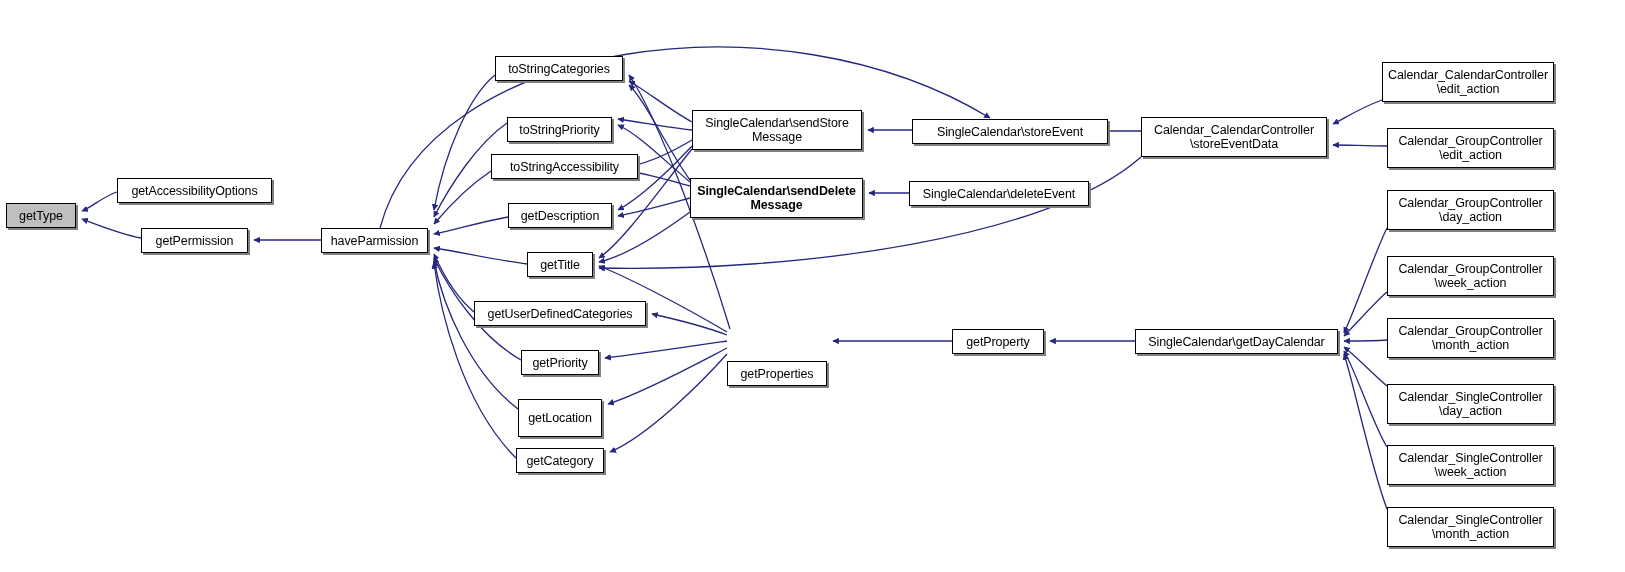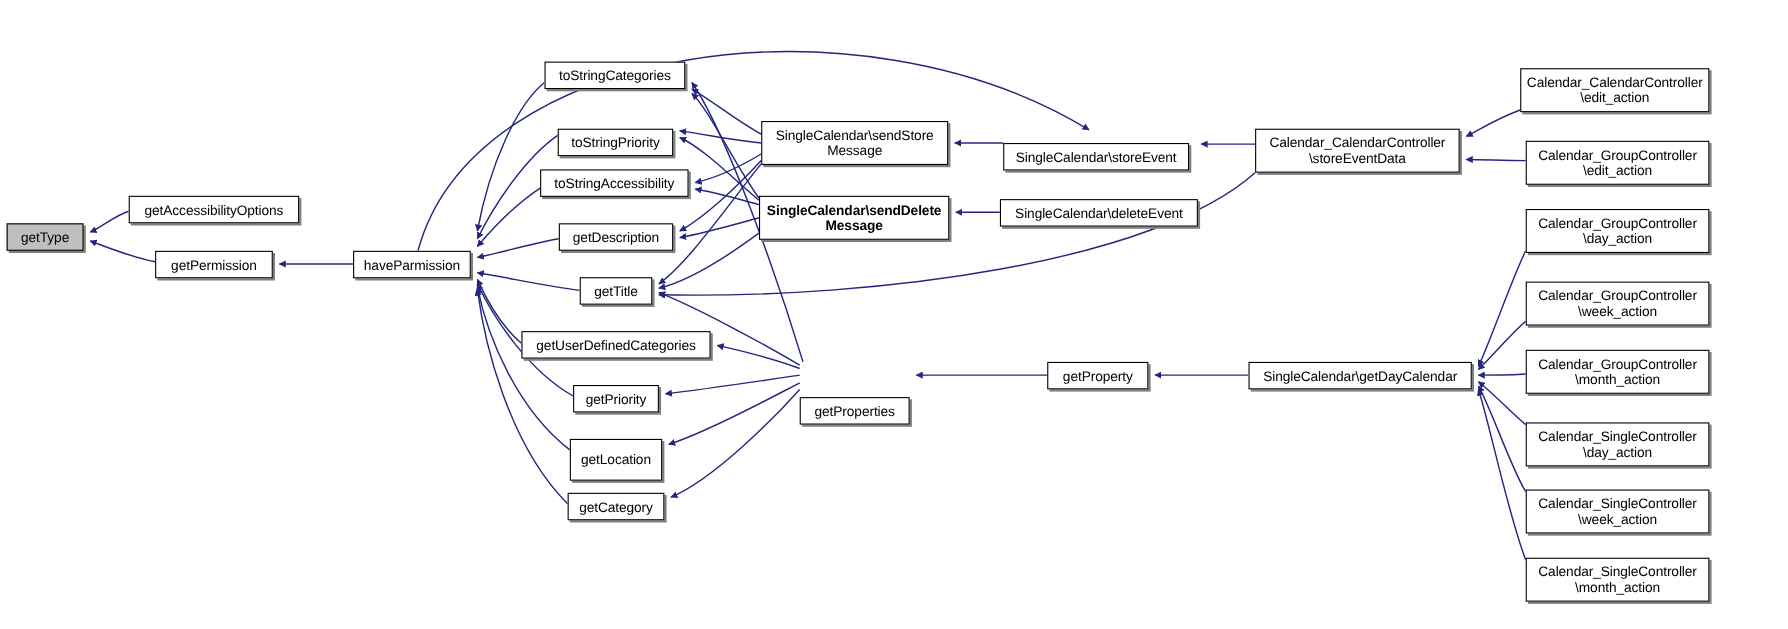--- a/index.html
+++ b/index.html
@@ -81,33 +81,33 @@
         <path d="M1387,509 C1370,464 1354,384 1344,354" marker-end="url(#arrow)"></path>
       </g>
   </svg>
   <div id="node-layer">
       <div class="node hl" style="left: 6px; top: 203px; width: 70px; height: 25px;"><span>getType</span></div>
       <div class="node" style="left: 117px; top: 178px; width: 155px; height: 25px;"><span>getAccessibilityOptions</span></div>
       <div class="node" style="left: 141px; top: 228px; width: 107px; height: 25px;"><span>getPermission</span></div>
       <div class="node" style="left: 321px; top: 228px; width: 107px; height: 25px;"><span>haveParmission</span></div>
       <div class="node" style="left: 495px; top: 56px; width: 128px; height: 25px;"><span>toStringCategories</span></div>
       <div class="node" style="left: 507px; top: 105px; width: 105px; height: 25px; margin-top: 12px;"><span>toStringPriority</span></div>
-      <div class="node" style="left: 491px; top: 154px; width: 135px; height: 25px;"><span>toStringAccessibility</span></div>
+      <div class="node" style="left: 491px; top: 154px; width: 147px; height: 25px;"><span>toStringAccessibility</span></div>
       <div class="node" style="left: 508px; top: 203px; width: 104px; height: 25px;"><span>getDescription</span></div>
       <div class="node" style="left: 527px; top: 252px; width: 66px; height: 25px;"><span>getTitle</span></div>
       <div class="node" style="left: 474px; top: 301px; width: 172px; height: 25px;"><span>getUserDefinedCategories</span></div>
       <div class="node" style="left: 521px; top: 350px; width: 78px; height: 25px;"><span>getPriority</span></div>
       <div class="node" style="left: 518px; top: 399px; width: 84px; height: 38px;"><span>getLocation</span></div>
       <div class="node" style="left: 516px; top: 448px; width: 88px; height: 25px;"><span>getCategory</span></div>
       <div class="node" style="left: 692px; top: 110px; width: 170px; height: 40px;"><span>SingleCalendar\sendStore
 Message</span></div>
       <div class="node" style="left: 690px; top: 178px; width: 173px; height: 40px; font-weight: bold;"><span>SingleCalendar\sendDelete
 Message</span></div>
       <div class="node" style="left: 727px; top: 329px; width: 100px; height: 25px; margin-top: 32px;"><span>getProperties</span></div>
-      <div class="node" style="left: 912px; top: 130px; width: 169px; height: 25px;"><span>SingleCalendar\storeEvent</span></div>
+      <div class="node" style="left: 912px; top: 119px; width: 196px; height: 25px;"><span>SingleCalendar\storeEvent</span></div>
       <div class="node" style="left: 909px; top: 181px; width: 180px; height: 25px; justify-content: center;"><span>SingleCalendar\deleteEvent</span></div>
       <div class="node" style="left: 952px; top: 329px; width: 92px; height: 25px;"><span>getProperty</span></div>
       <div class="node" style="left: 1141px; top: 117px; width: 186px; height: 40px;"><span>Calendar_CalendarController
 \storeEventData</span></div>
       <div class="node" style="left: 1135px; top: 329px; width: 203px; height: 25px;"><span>SingleCalendar\getDayCalendar</span></div>
       <div class="node" style="left: 1382px; top: 62px; width: 172px; height: 40px;"><span>Calendar_CalendarController
 \edit_action</span></div>
       <div class="node" style="left: 1387px; top: 128px; width: 167px; height: 40px;"><span>Calendar_GroupController
 \edit_action</span></div>
       <div class="node" style="left: 1387px; top: 190px; width: 167px; height: 40px;"><span>Calendar_GroupController

